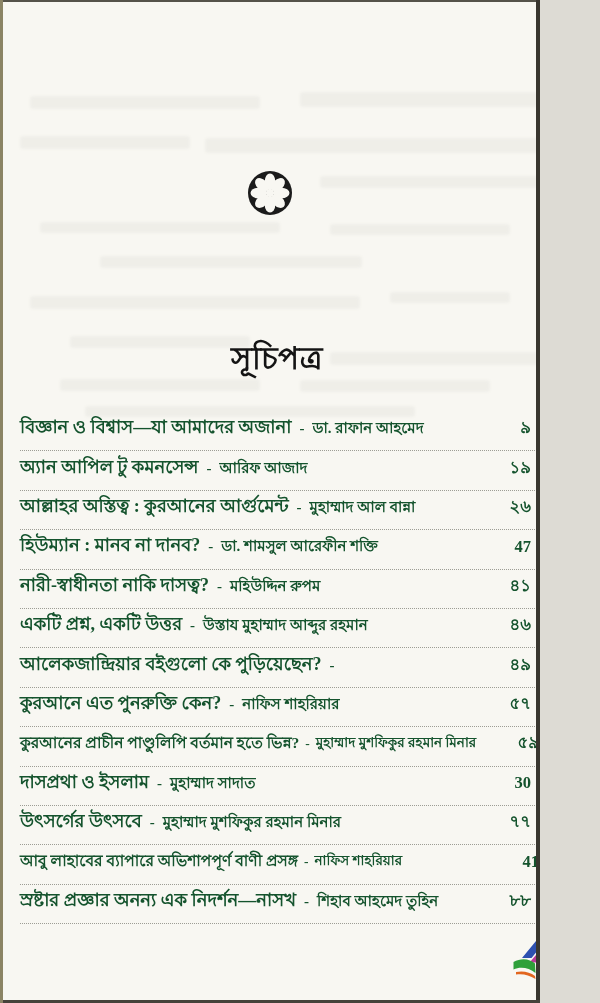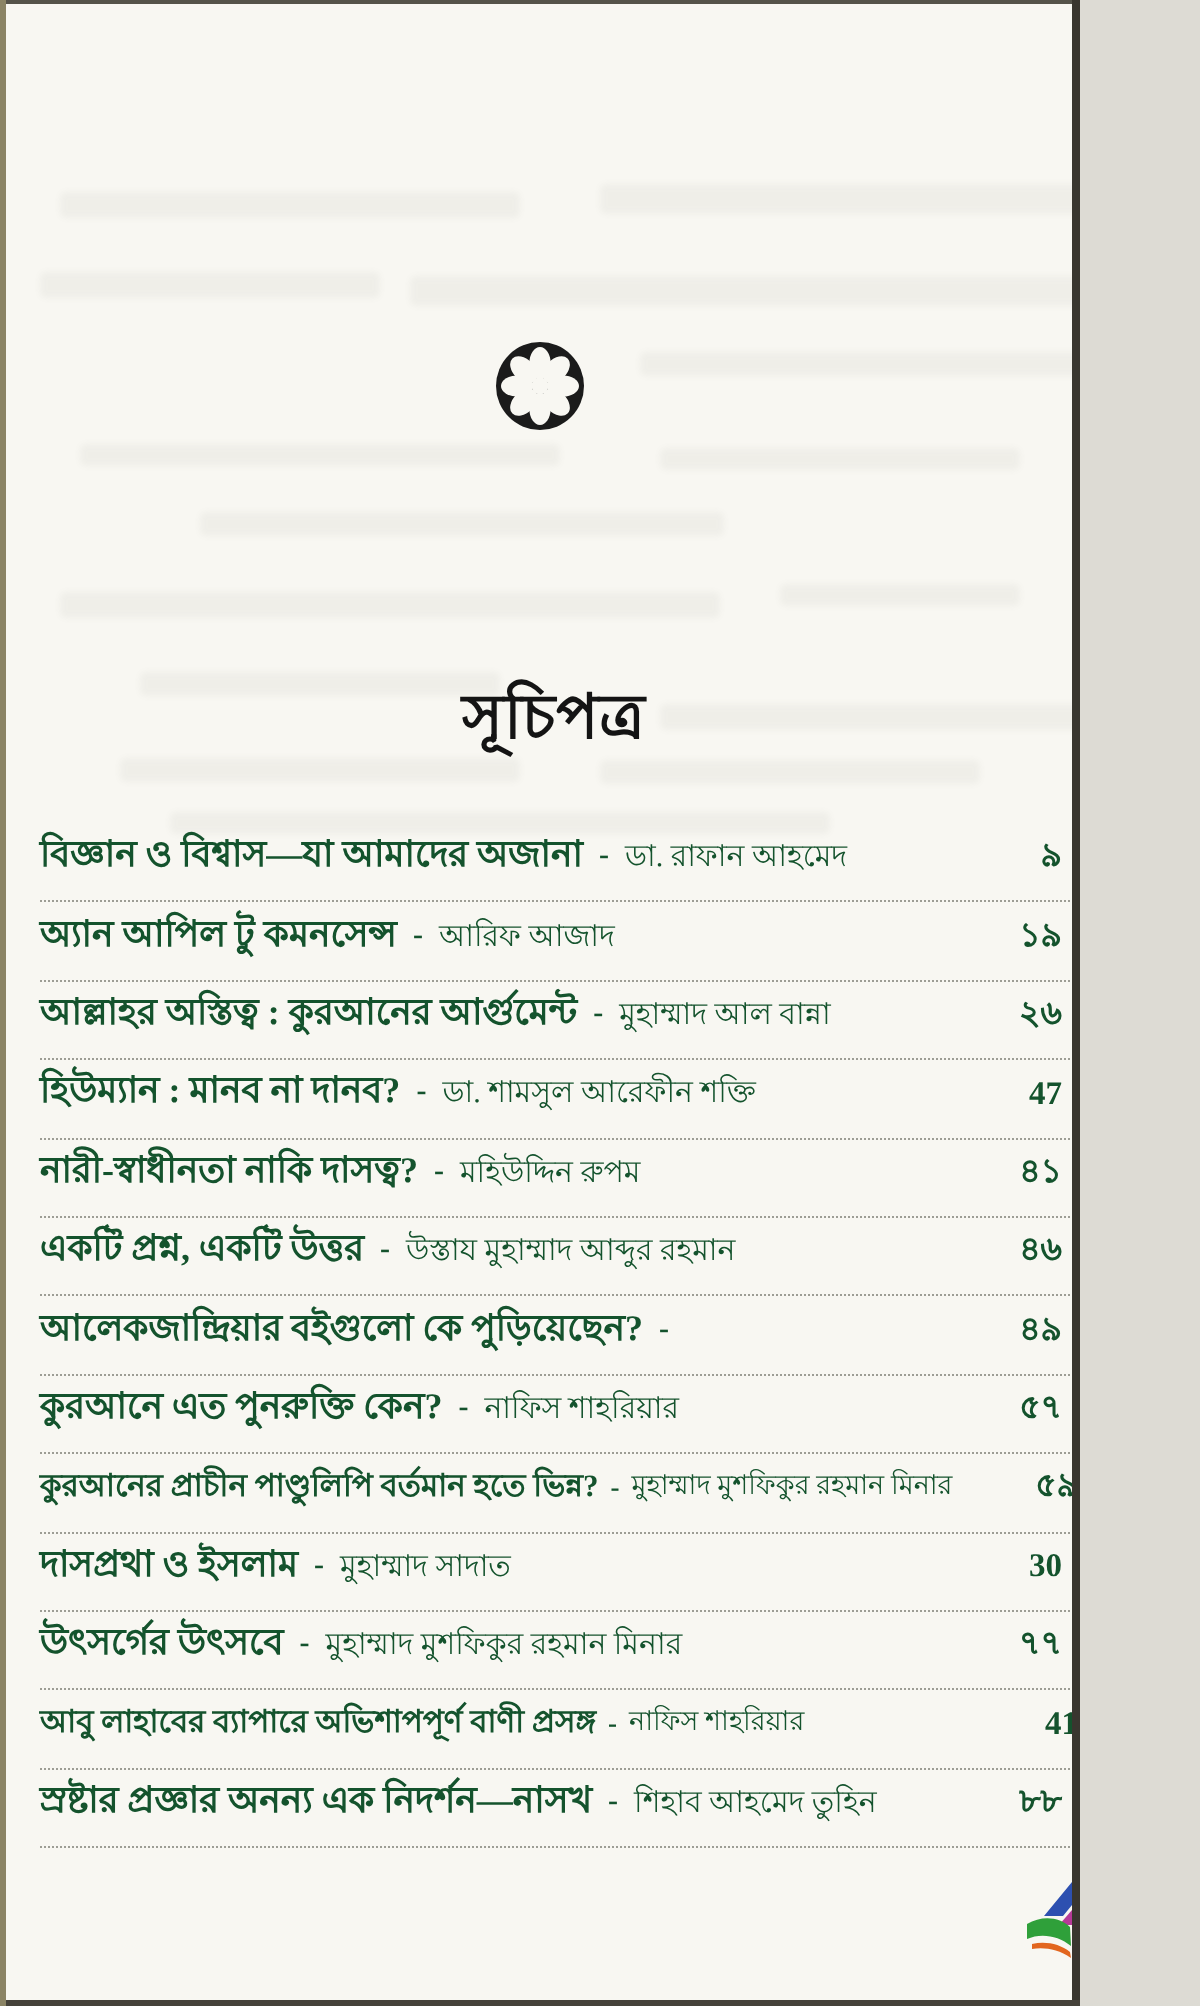--- a/index.html
+++ b/index.html
@@ -51,21 +51,21 @@
   .toc-row{
     display:flex;align-items:center;
     box-sizing:border-box;height:39.4px;
     padding-bottom:5px;
     border-bottom:1px dotted #9d9d95;
     white-space:nowrap;
     color:#14532d;
   }
   .toc-row .t{font-size:18px;font-weight:700;}
   .toc-row .sep{font-size:15px;font-weight:700;margin:0 8px;}
-  .toc-row .a{font-size:15px;font-weight:400;}
+  .toc-row .a{font-size:15px;font-weight:700;}
   .toc-row .pg{margin-left:auto;font-size:16.5px;font-weight:700;padding-right:52px;}
   .toc-row.tight .t{font-size:15.5px;}
   .toc-row.tight .a{font-size:13.5px;}
   .toc-row.tight .sep{font-size:13.5px;margin:0 6px;}
   .toc-row.tight .pg{padding-right:44px;}
 
   .publisher-logo{position:absolute;left:512px;top:940px;width:48px;height:42px;}
 </style>
 </head>
 <body>

